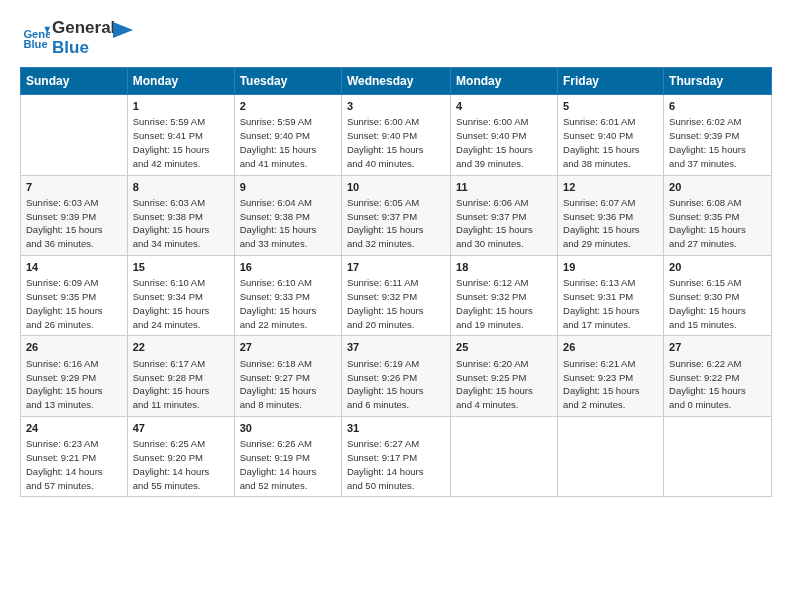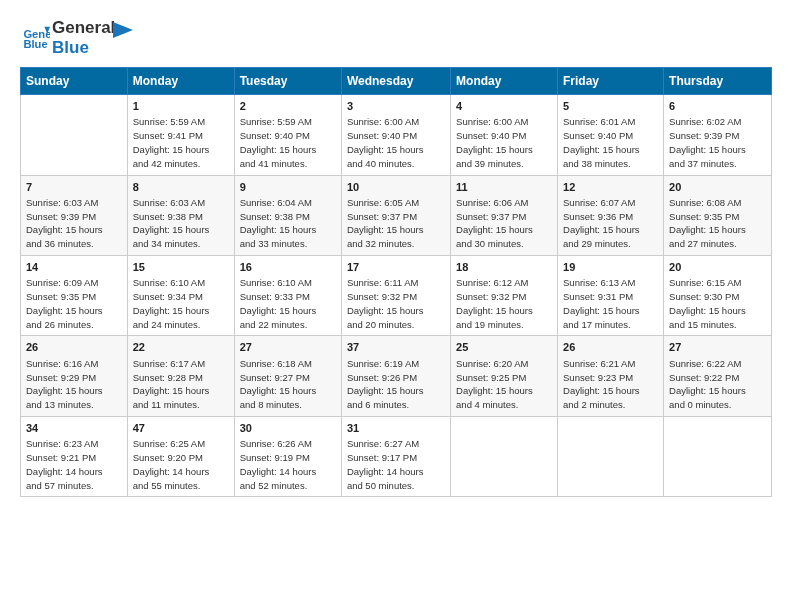--- a/index.html
+++ b/index.html
@@ -239,21 +239,21 @@
             <span class="day-number">26</span>
             <div class="day-info">Sunrise: 6:21 AM<br>Sunset: 9:23 PM<br>Daylight: 15 hours<br>and 2 minutes.</div>
           </td>
           <td>
             <span class="day-number">27</span>
             <div class="day-info">Sunrise: 6:22 AM<br>Sunset: 9:22 PM<br>Daylight: 15 hours<br>and 0 minutes.</div>
           </td>
         </tr>
         <tr>
           <td>
-            <span class="day-number">34</span>
+            <span class="day-number">24</span>
             <div class="day-info">Sunrise: 6:23 AM<br>Sunset: 9:21 PM<br>Daylight: 14 hours<br>and 57 minutes.</div>
           </td>
           <td>
             <span class="day-number">47</span>
             <div class="day-info">Sunrise: 6:25 AM<br>Sunset: 9:20 PM<br>Daylight: 14 hours<br>and 55 minutes.</div>
           </td>
           <td>
             <span class="day-number">30</span>
             <div class="day-info">Sunrise: 6:26 AM<br>Sunset: 9:19 PM<br>Daylight: 14 hours<br>and 52 minutes.</div>
           </td>

